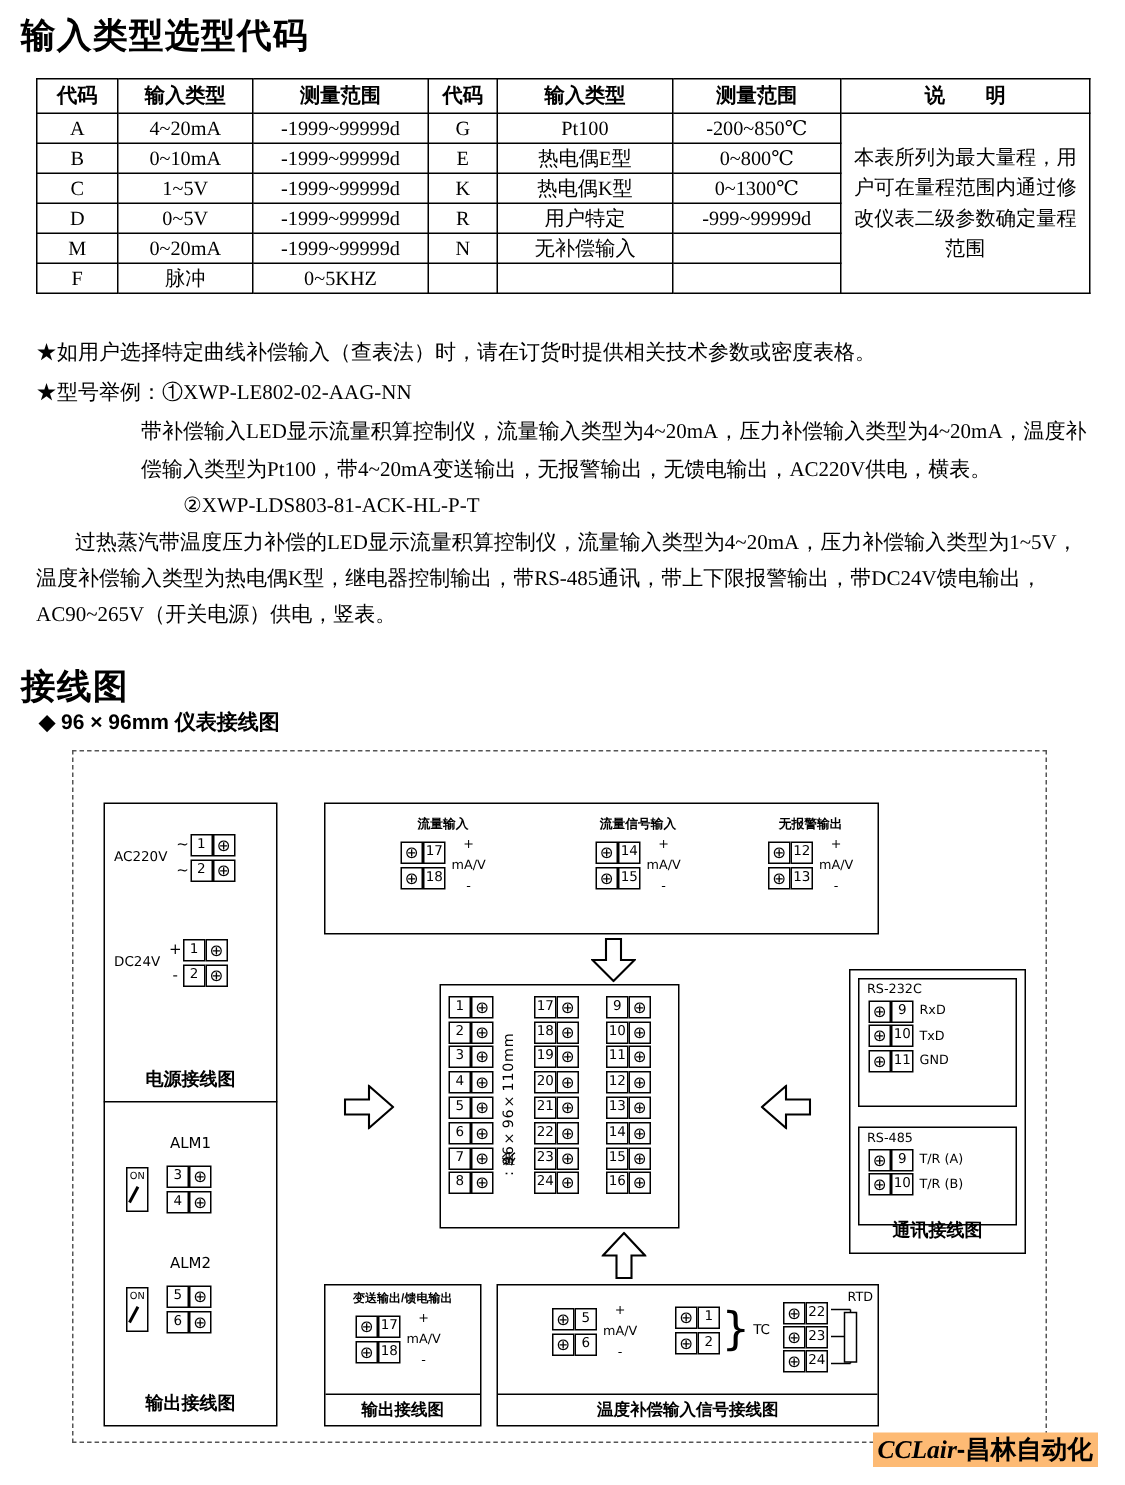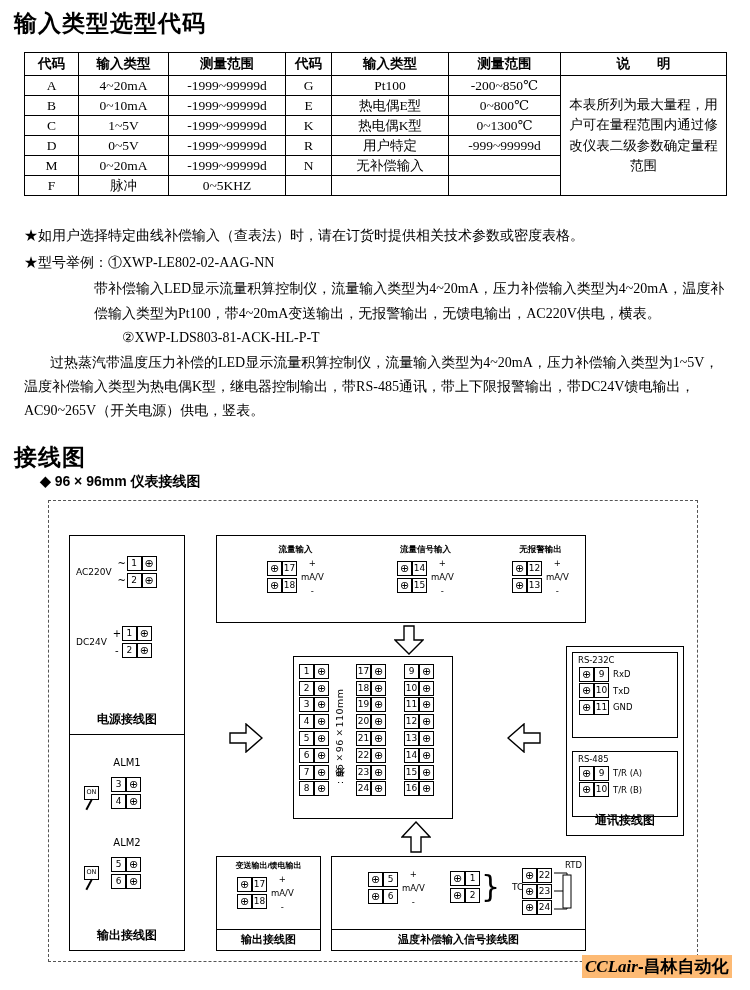--- a/index.html
+++ b/index.html
@@ -3,21 +3,21 @@
 <meta charset="utf-8">
 <style>
   * { margin:0; padding:0; box-sizing:border-box; }
   html,body { background:#fff; }
   body { width:750px; height:990px; font-family:"Liberation Serif","DejaVu Serif",serif; color:#000; }
   .page { position:relative; width:750px; height:990px; background:#fff; overflow:hidden; }
 
   .doc-title { position:absolute; font-size:23px; font-weight:bold; letter-spacing:1px; font-family:"Liberation Sans","DejaVu Sans",sans-serif; }
   #title-input { left:14px; top:8px; }
   #title-wiring { left:14px; top:426px;margin-top:16px; }
-  #bullet { position:absolute; left:40px; top:473px; font-size:14px; font-weight:bold; font-family:"Liberation Sans",sans-serif; }
+  #bullet { position:absolute; left:26px; top:473px; font-size:14px; font-weight:bold; font-family:"Liberation Sans",sans-serif; }
 
   table.sel { position:absolute; left:24px; top:52px; width:702px; border-collapse:collapse; table-layout:fixed; }
   table.sel th, table.sel td { border:1px solid #000; text-align:center; font-size:13.5px; padding:0 2px; height:20px; overflow:hidden; }
   table.sel th { font-weight:bold; height:23px; }
   td.notecell { text-align:left; font-size:13.5px; padding:2px 6px; line-height:1.5; vertical-align:middle; }
 
   .note-line { position:absolute; font-size:14px; line-height:1.75; }
   #star1 { left:24px; top:224px; }
   #star2 { left:24px; top:251px; }
   #ex1   { left:94px; top:277px; width:634px; }
@@ -36,21 +36,21 @@
 
   
   #powerbox  { left:20px; top:34px;  width:116px; height:200px; }
   #outputbox { left:20px; top:233px; width:116px; height:217px; }
   .pgroup { position:absolute; display:flex; align-items:center; gap:5px; }
   #acgroup { left:6px; top:18px; }
   #dcgroup { left:6px; top:88px; }
   .pglabel { font-size:9px; font-family:"DejaVu Sans",sans-serif; white-space:nowrap; }
   .almlabel { position:absolute; left:0; right:0; text-align:center; font-size:10px; font-family:"DejaVu Sans",sans-serif; }
   .almgroup { position:absolute; display:flex; align-items:center; gap:12px; }
-  .sw { width:15px; height:14px; border:1px solid #000; position:relative; background:#fff; }
+  .sw { width:15px; height:30px; border:1px solid #000; position:relative; background:#fff; }
   .sw .on { position:absolute; top:1px; left:0; right:0; font-size:6.5px; text-align:center; font-family:"DejaVu Sans",sans-serif; }
   .sw .lever { position:absolute; left:6px; top:12px; width:1.5px; height:12px; background:#000; transform:rotate(28deg); transform-origin:top center; }
 
   
   #inputbox { left:167px; top:34px; width:370px; height:88px; }
   .tgroup { position:absolute; text-align:center; }
   .tgtitle { font-size:8.5px; font-weight:bold; margin-bottom:2px; white-space:nowrap; font-family:"Liberation Sans",sans-serif; }
   .tgrow { display:flex; align-items:center; justify-content:center; position:relative; }
   .unitcol { display:flex; flex-direction:column; justify-content:space-between; height:38px; margin-left:4px; font-size:8.5px; font-family:"DejaVu Sans",sans-serif; }
 
@@ -70,21 +70,21 @@
   .ib-terms { margin-left:6px; }
   .ib-terms .term { margin:1.5px 0; }
 
   
   #out2box { left:167px; top:355px; width:105px; height:95px; }
   #tempbox { left:282px; top:355px; width:255px; height:95px; }
   .boxtitle { position:absolute; top:3px; left:0; right:0; text-align:center; font-size:8px; font-weight:bold; white-space:nowrap; font-family:"Liberation Sans",sans-serif; }
   .sep { position:absolute; left:0; right:0; bottom:20px; border-top:1px solid #000; }
   .blabel { position:absolute; left:0; right:0; bottom:3px; text-align:center; font-size:11px; font-weight:bold; font-family:"Liberation Sans",sans-serif; }
   .brace { font-size:30px; font-family:"DejaVu Sans",sans-serif; line-height:34px; margin-left:1px; }
-  .tag { font-size:9px; font-family:"DejaVu Sans",sans-serif; margin-left:12px; }
+  .tag { font-size:9px; font-family:"DejaVu Sans",sans-serif; margin-left:2px; }
   .rtdtag { position:absolute; right:-4px; top:-4px; font-size:8.5px; font-family:"DejaVu Sans",sans-serif; }
 
   .arrow { position:absolute; }
   #arrow-down  { left:345px; top:124px; }
   #arrow-right { left:180px; top:222px; }
   #arrow-left  { left:458px; top:222px; }
   #arrow-up    { left:352px; top:320px; }
 
   #watermark { position:absolute; left:582px; top:955px; font-size:17px; font-weight:bold; background:#fdba74; padding:0 3px; white-space:nowrap; }
   #watermark .wm-en { font-style:italic; font-family:"Liberation Serif",serif; }

